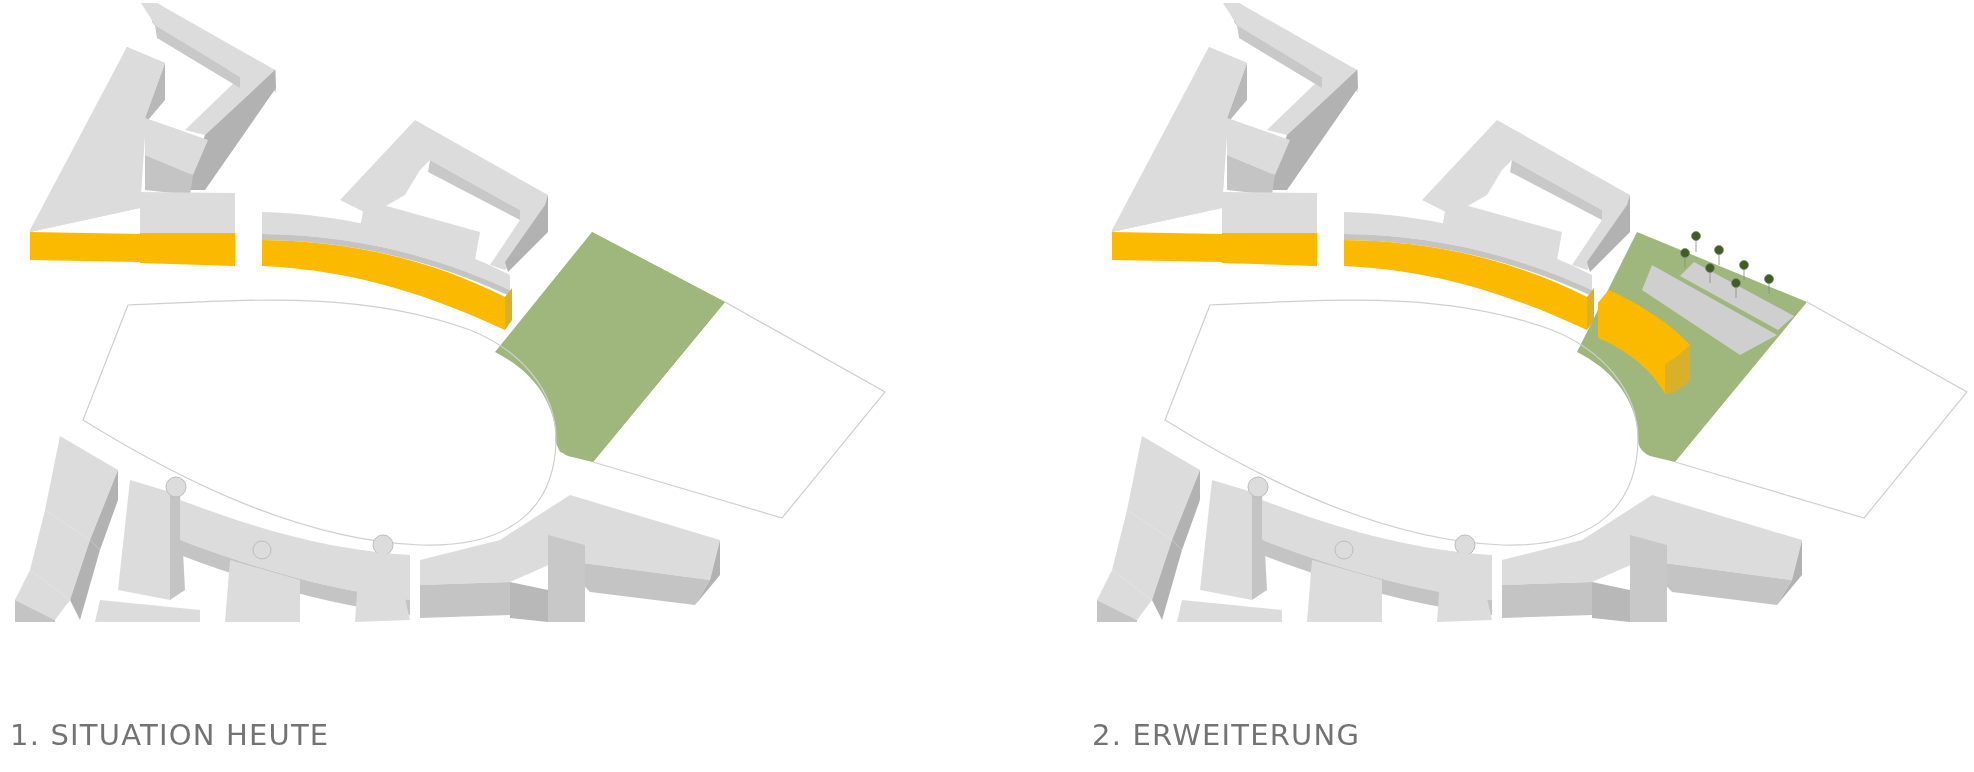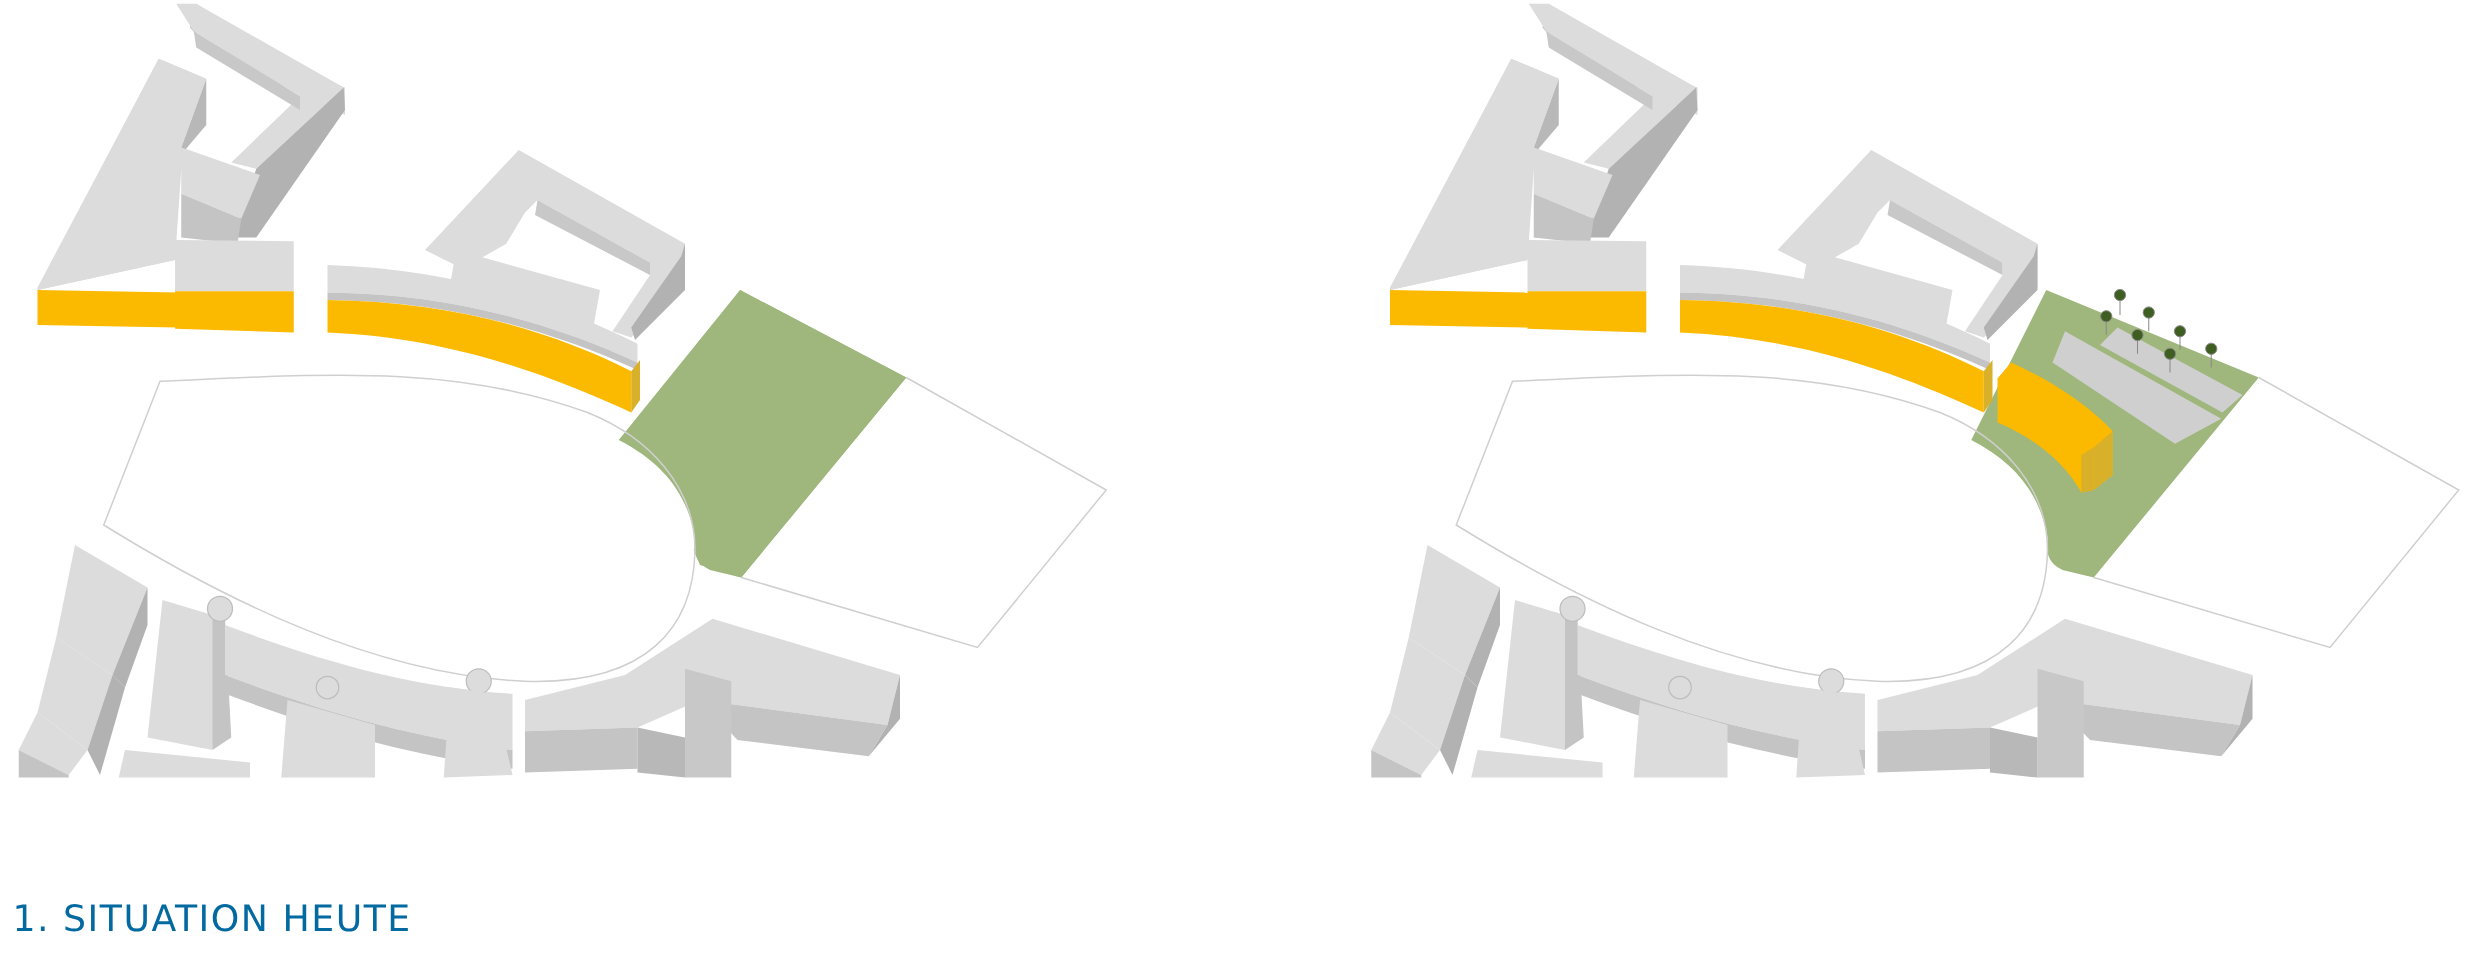--- a/index.html
+++ b/index.html
@@ -1,21 +1,21 @@
 <!DOCTYPE html>
 <html><head>
 <meta charset="utf-8">
 <style>
   html, body { margin:0; padding:0; background:#ffffff; }
   body { width:1974px; height:772px; position:relative; overflow:hidden;
          font-family:"DejaVu Sans", "Liberation Sans", sans-serif; }
   .panel { position:absolute; top:0; width:900px; height:772px; }
   .panel svg { position:absolute; left:0; top:0; }
   .caption { position:absolute; top:718px; font-size:29px; letter-spacing:1.2px;
-             color:#0369a1; font-weight:400; white-space:nowrap; }
+             color:#737373; font-weight:400; white-space:nowrap; }
 </style>
 </head>
 <body>
 
 <svg width="0" height="0" style="position:absolute">
   <defs>
     <g id="base-scene">
 
       <path d="M128,305 L83,420 C180,480 300,540 420,545 C520,548 555,500 556,440 C556,390 520,350 470,330 C360,290 250,300 128,305 Z" fill="none" stroke="#cfcfcf" stroke-width="1.2"></path>
 
@@ -112,13 +112,14 @@
         <circle cx="654" cy="283" r="4.5"></circle>
     </g>
 
     <g>
       <polygon points="516,303 527,290 585,325 608,345 603,358 593,358 593,385" fill="#fbb900"></polygon>
       <path d="M516,303 L527,290 C560,305 590,325 608,345 L608,380 L593,392 L583,394 C570,370 545,350 516,338 Z" fill="#fbb900"></path>
       <polygon points="593,358 608,345 608,380 593,392" fill="#d8b02a"></polygon>
       <polygon points="583,364 593,358 593,392 583,394" fill="#d8b02a"></polygon>
     </g>
   </svg>
+  <div class="caption" style="left:10px;">2. ERWEITERUNG</div>
 </div>
 
 </body></html>

